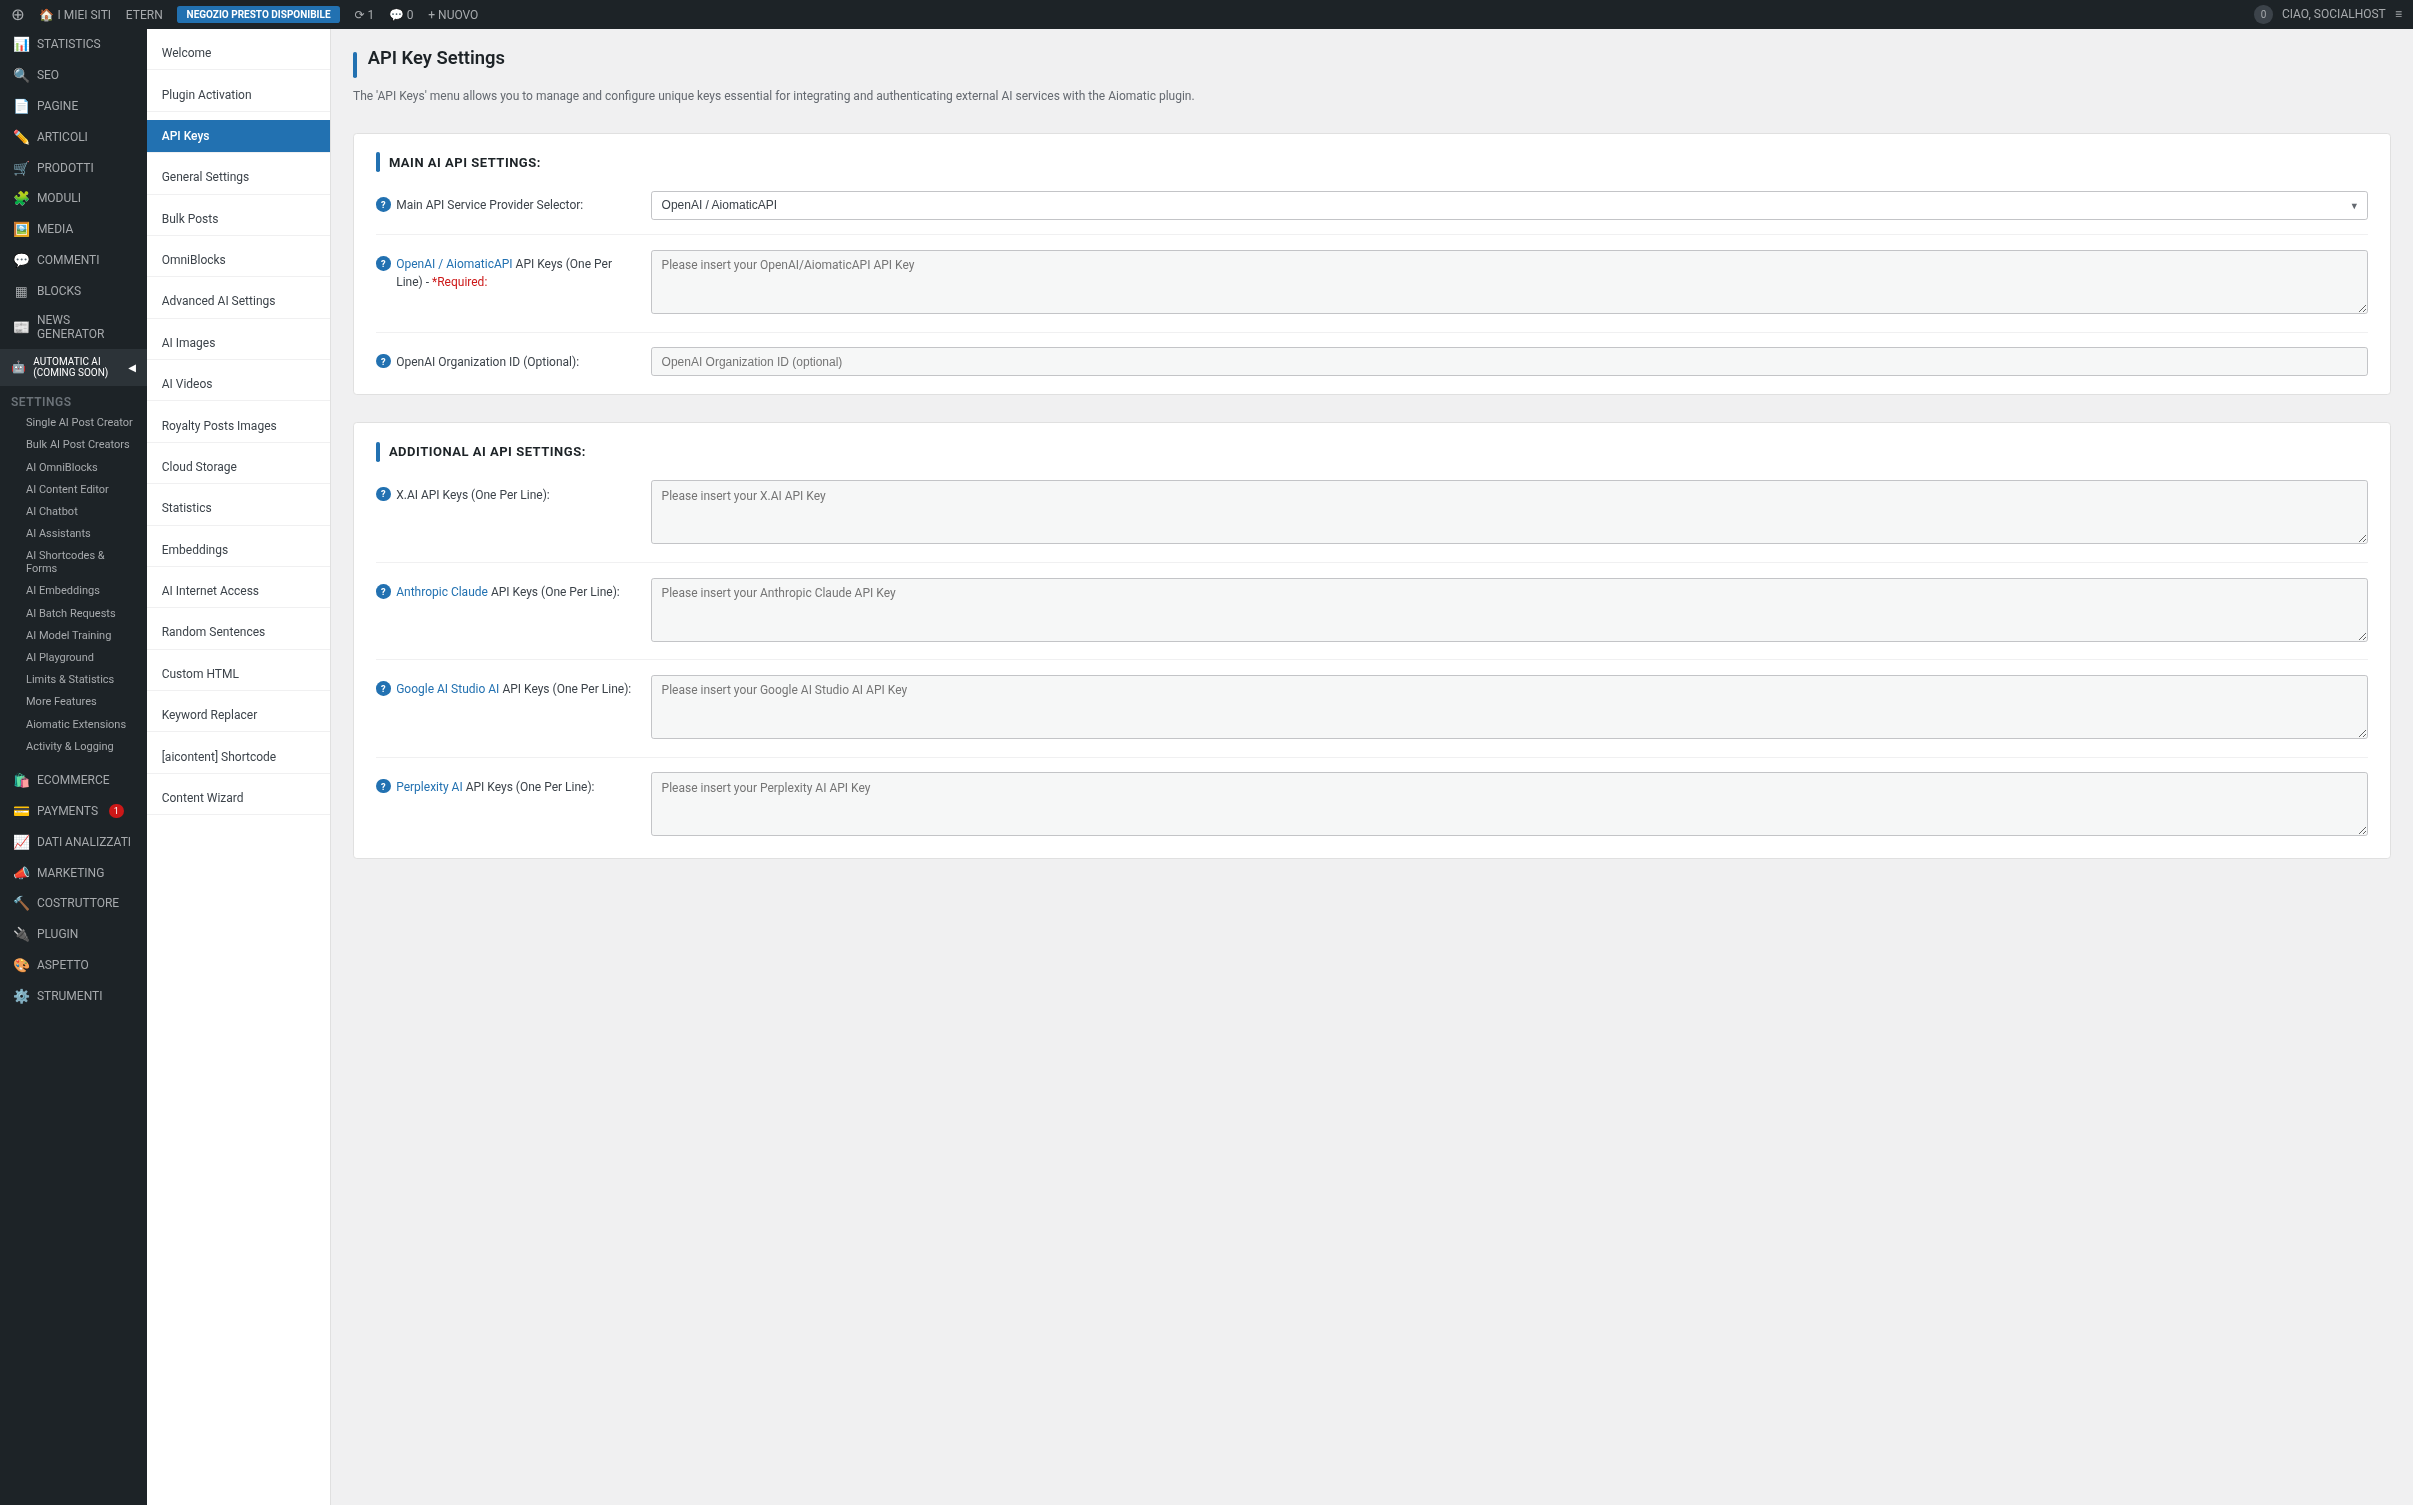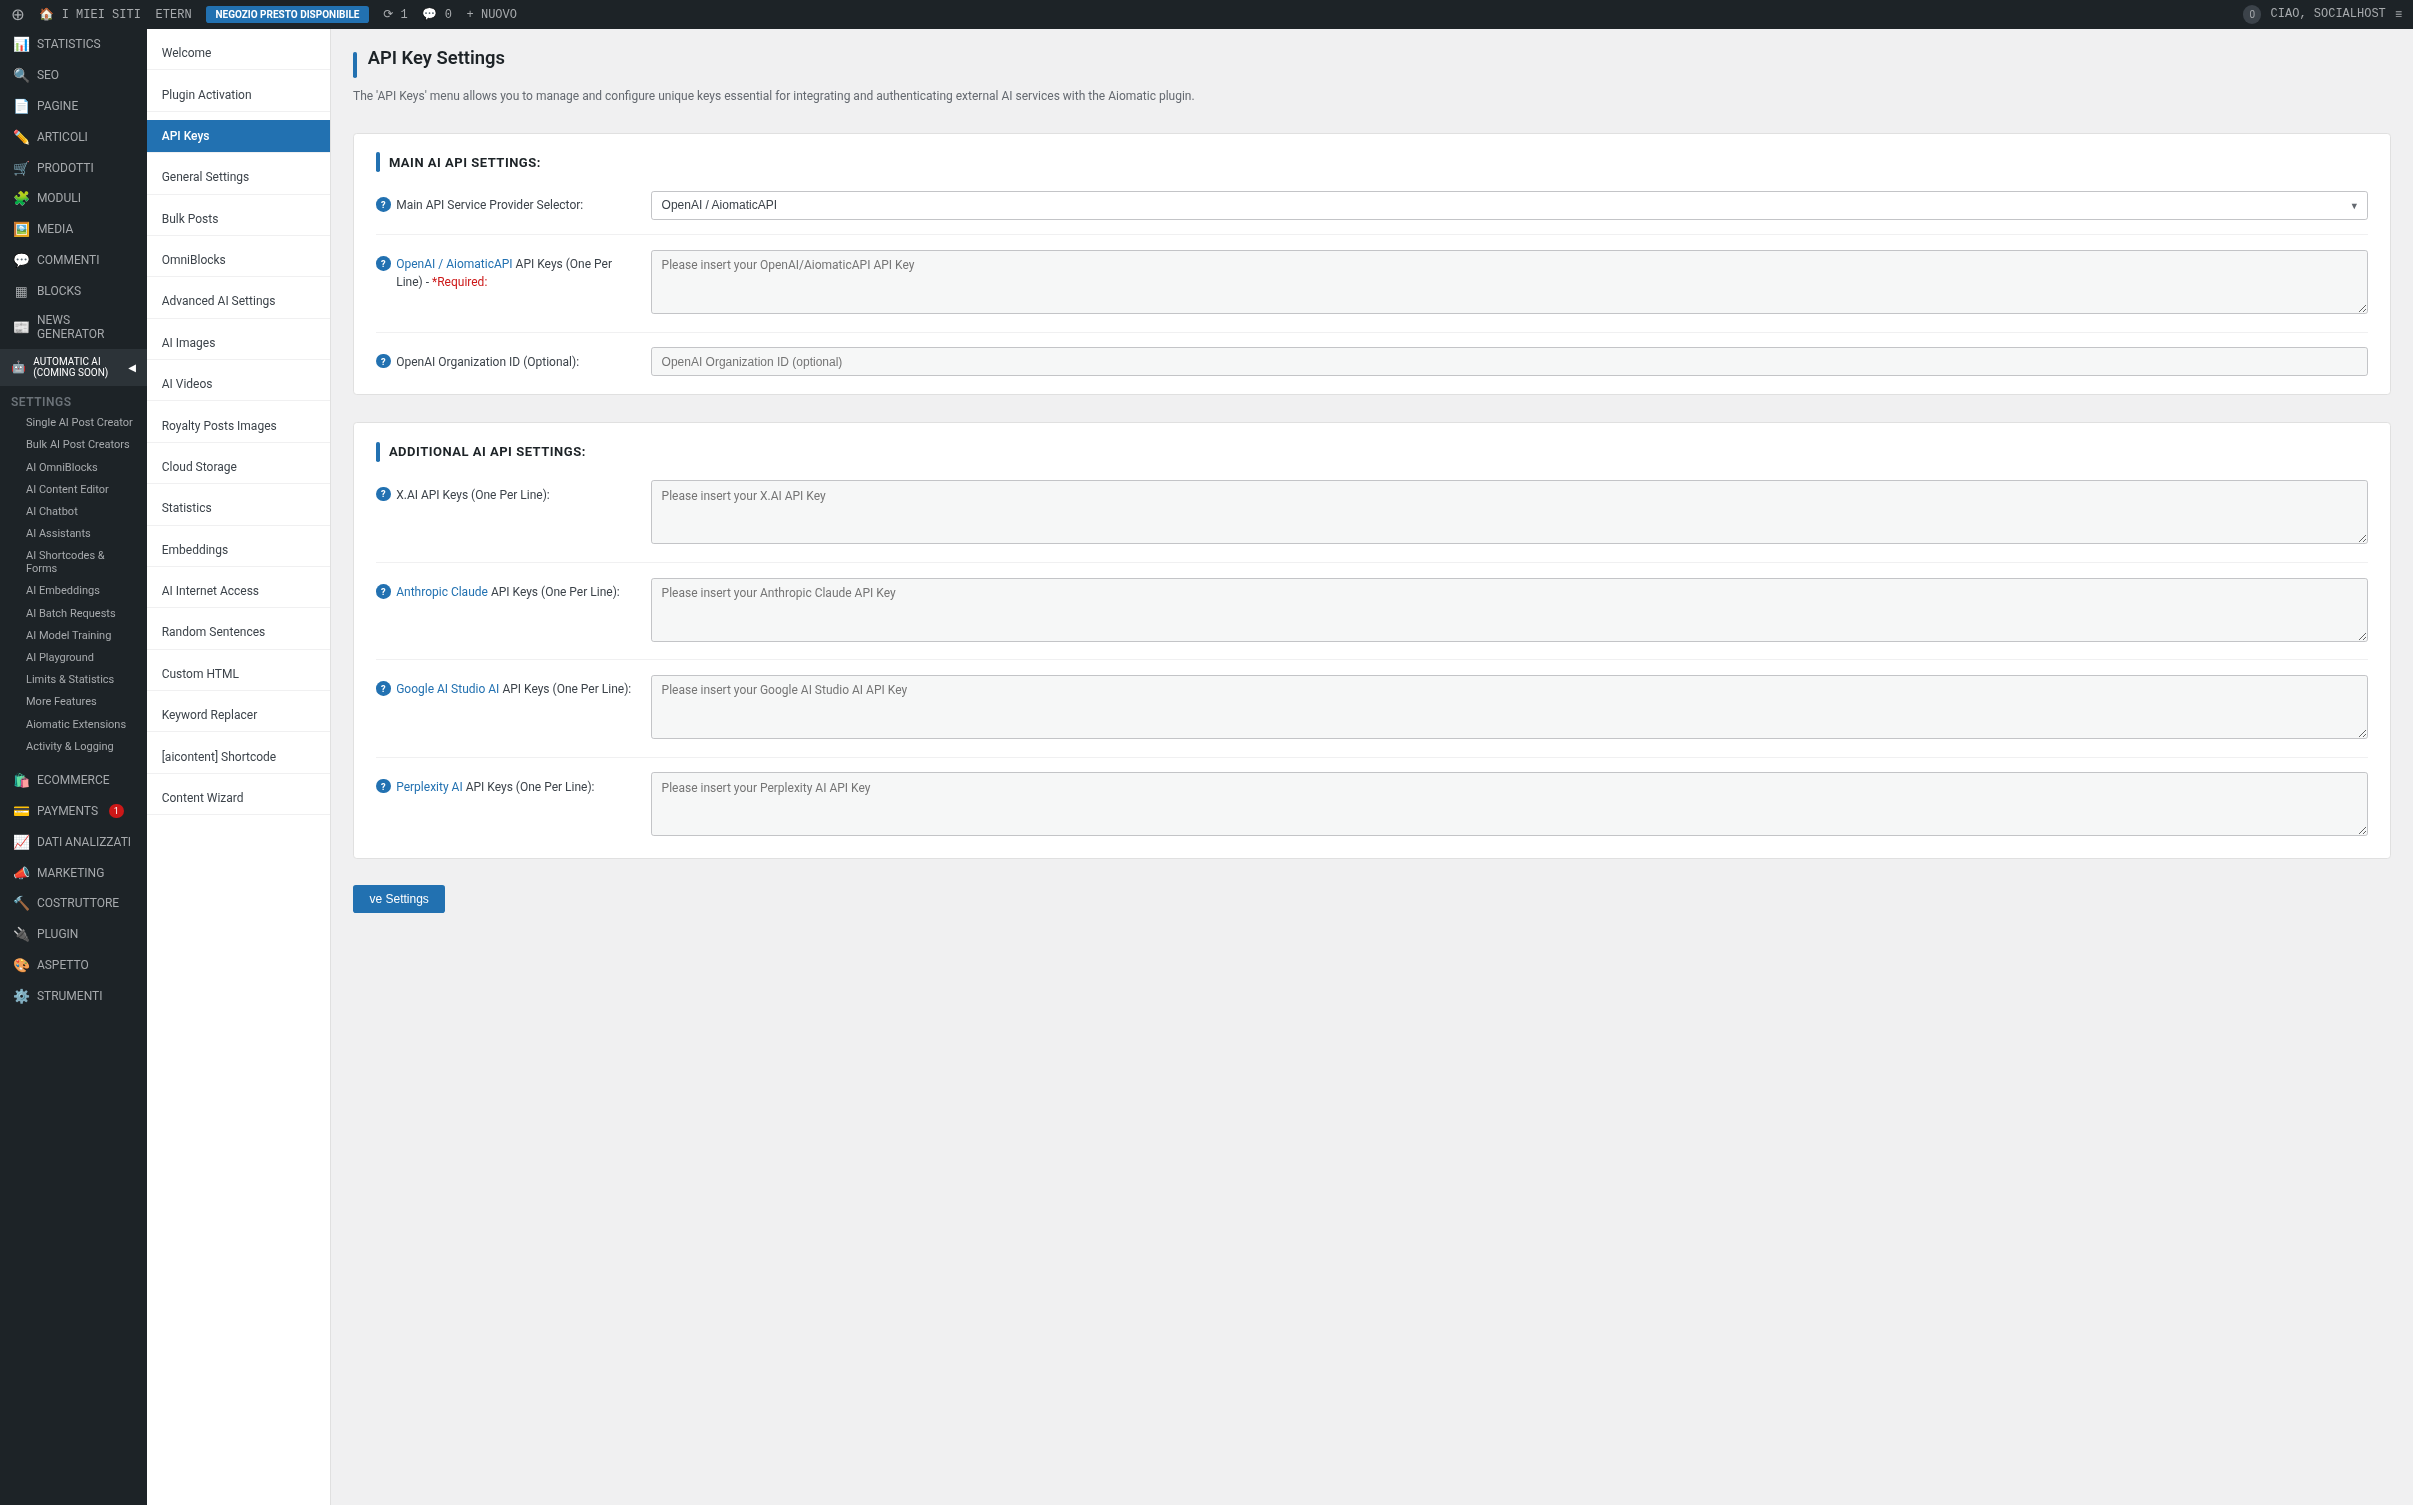--- a/index.html
+++ b/index.html
@@ -15,21 +15,21 @@
       padding: 0 11px;
       gap: 14.7px;
       position: fixed;
       top: 0;
       left: 0;
       right: 0;
       z-index: 100;
     }
     .admin-bar-left { display: flex; align-items: center; gap: 14.7px; flex: 1; }
     .admin-bar-right { display: flex; align-items: center; gap: 9.2px; }
-    .admin-bar a { color: #a7aaad; text-decoration: none; font-size: 12px; font-family: Liberation Mono, monospace; }
+    .admin-bar a { color: #a7aaad; text-decoration: none; font-size: 12px; }
     .wp-logo { color: #a7aaad; font-size: 16.5px; }
     .admin-bar-negozio {
       background: #2271b1;
       color: #fff !important;
       padding: 2.8px 9.2px;
       border-radius: 2.8px;
       font-size: 10px;
       font-weight: 700;
     }
     .admin-bar-plus { color: #a7aaad; font-size: 13px; }
@@ -541,19 +541,16 @@
             <a href="#" class="link-blue">Perplexity AI</a>
             <span> API Keys (One Per Line):</span>
           </span>
         </div>
         <div class="field-input">
           <textarea class="textarea-field" placeholder="Please insert your Perplexity AI API Key" style=""></textarea>
         </div>
       </div>
     </div>
 
-    <div style="padding: 7.4px 0 18.4px;">
-      <button class="save-btn">ve Settings</button>
-    </div>
 
   </div>
 </div>
 
 
 </body></html>

